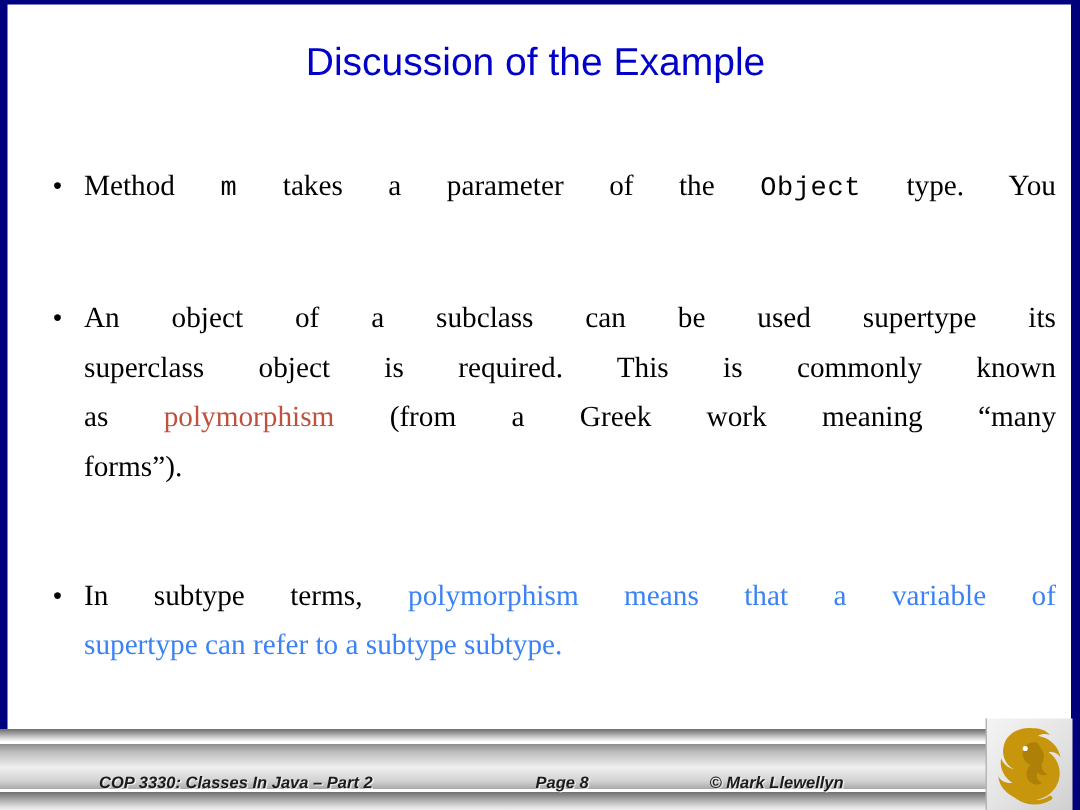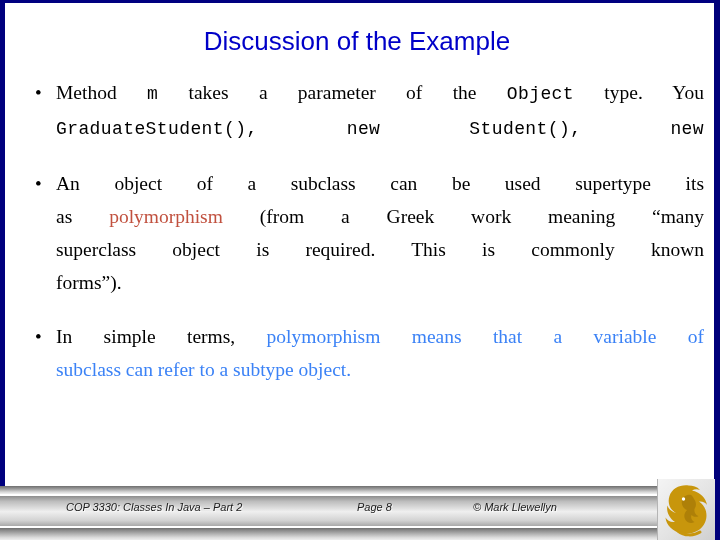--- a/index.html
+++ b/index.html
@@ -68,20 +68,21 @@
     font-size: 19px;
     line-height: 33px;
     color: #000000;
   }
   .para {
     font-size: 19.5px;
     line-height: 33px;
     color: #000000;
     text-align: justify;
     text-justify: inter-word;
+    margin-top: 32px;
   }
   .mono {
     font-family: "Liberation Mono", "DejaVu Sans Mono", monospace;
     font-size: 18px;
     letter-spacing: 0.4px;
   }
   .red { color: #c1513f; }
   .navy { color: #3b82f6; }
   .gap { height: 21px; }
 
@@ -122,24 +123,24 @@
     width: 714px; height: 2px;
     background: #ffffff;
   }
   .bar-thin-b {
     position: absolute; left: 0; top: 42px;
     width: 714px; height: 12px;
     background: linear-gradient(to bottom, #707070 0%, #a6a6a6 40%, #dcdcdc 80%, #efefef 100%);
   }
   .footer-text {
     position: absolute;
-    top: 15px;
+    top: 30px;
     font-family: "Liberation Sans", sans-serif;
     font-style: italic;
-    font-weight: normal;
+    font-weight: bold;
     font-size: 11px;
     color: #1b1b1b;
     white-space: nowrap;
     text-shadow: 1px 1px 0 rgba(255,255,255,0.65);
   }
   #footer-course { left: 66px; }
   #footer-page   { left: 357px; }
   #footer-author { left: 473px; }
 
   
@@ -164,39 +165,38 @@
   <div class="frame-left"></div>
   <div class="frame-right"></div>
 
   <div id="title">Discussion of the Example</div>
 
   <div id="body">
       <div class="bullet-row">
         <span class="bullet-mark">•</span>
         <div class="para">
           <span class="line"><span>Method </span><span class="mono">m</span><span> takes a parameter of the </span><span class="mono">Object</span><span> type.  You</span></span>
-          <span class="line"><span class="mono">GraduateStudent(), new Student(), new</span></span>
         </div>
       </div>
       <div class="gap"></div>
       <div class="bullet-row">
         <span class="bullet-mark">•</span>
         <div class="para">
           <span class="line"><span>An object of a subclass can be used supertype its</span></span>
+          <span class="line"><span>superclass object is required.  This is commonly known</span></span>
           <span class="line"><span>as </span><span class="red">polymorphism</span><span> (from a Greek work meaning “many</span></span>
-          <span class="line"><span>superclass object is required.  This is commonly known</span></span>
           <span class="line last"><span>forms”).</span></span>
         </div>
       </div>
       <div class="gap"></div>
       <div class="bullet-row">
         <span class="bullet-mark">•</span>
         <div class="para">
-          <span class="line"><span>In simple terms, </span><span class="navy">polymorphism means that a variable of</span></span>
-          <span class="line last"><span class="navy">subclass can refer to a subtype object.</span></span>
+          <span class="line"><span>In subtype terms, </span><span class="navy">polymorphism means that a variable of</span></span>
+          <span class="line last"><span class="navy">supertype can refer to a subtype subtype.</span></span>
         </div>
       </div>
     </div>
 
   <div id="footer">
     <div class="bar-thin-a"></div>
     <div class="bar-gapline"></div>
     <div class="bar-main"></div>
     <div class="bar-gapline2"></div>
     <div class="bar-thin-b"></div>

